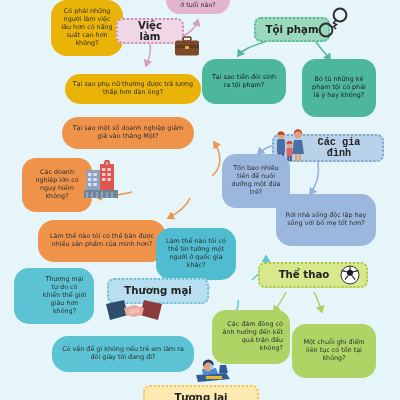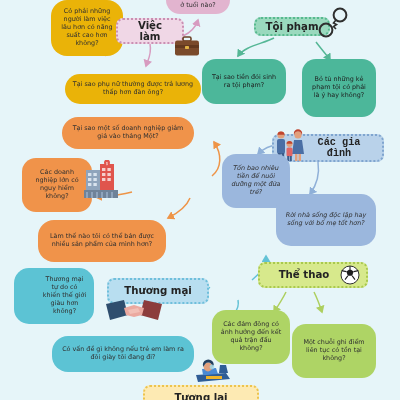--- a/index.html
+++ b/index.html
@@ -44,21 +44,21 @@
   }
 
   
   .pink       {background:#eab308;}
   .pink-soft  {background:#e2b4cf;}
   .pink-chip  {background:#f0d7e6;border-color:#c98fb3;}
   .green      {background:#4cb79a;color:#1e1e1e;}
   .green-chip {background:#9ad9be;border-color:#57b98f;}
   .orange     {background:#f0934a;}
   .orange-chip{background:#f5a25c;border-color:#e07a2c;}
-  .blue       {background:#9bb7dd;font-style:italic;}
+  .blue       {background:#9bb7dd;}
   .blue-chip  {background:#b9d2ea;border-color:#7fa5cf;font-family:Liberation Mono, monospace;}
   .teal       {background:#4fbcd0;}
   .teal2      {background:#5cc3d4;}
   .teal-chip  {background:#b8def0;border-color:#6fbfdb;}
   .lime       {background:#aed465;}
   .lime-chip  {background:#d7e98c;border-color:#a9c94e;}
   .yellow-chip{background:#fdeab3;border-color:#ecc44e;}
 
   .f9{font-size:6.4px;}
   .tbig{font-size:10.2px;}
@@ -131,21 +131,21 @@
     <rect x="11" y="3" width="8" height="4" rx="1.4" fill="none" stroke="#6a4026" stroke-width="1.6"></rect>
     <rect x="3" y="6.5" width="24" height="15" rx="2.2" fill="#7a4a2b"></rect>
     <rect x="3" y="11" width="24" height="3" fill="#63391f"></rect>
     <rect x="13" y="12" width="4" height="3" rx="0.7" fill="#e0b244"></rect>
   </svg>
 
   <div class="bubble pink f9" style="left:65px;top:74px;width:136px;height:30px;border-radius:15px;">
     <span>Tại sao phụ nữ thường được trả lương thấp hơn đàn ông?</span>
   </div>
 
-  <div class="topic green-chip" style="left:254px;top:17px;width:76px;height:19px;">
+  <div class="topic green-chip" style="left:254px;top:17px;width:76px;height:25px;">
     <div class="tlabel tbig">Tội phạm</div>
   </div>
 
   <svg style="position:absolute;left:316px;top:6px;" width="34" height="34" viewBox="0 0 34 34">
     <circle cx="24" cy="9" r="6.4" fill="none" stroke="#2f2f2f" stroke-width="2"></circle>
     <circle cx="10" cy="24" r="6.4" fill="none" stroke="#2f2f2f" stroke-width="2"></circle>
     <path d="M20,14 L17.5,17 L20.5,18.5 L17.5,20.5 L20,23" fill="none" stroke="#2f2f2f" stroke-width="1.6"></path>
   </svg>
 
   <div class="bubble green f9" style="left:202px;top:59px;width:84px;height:45px;border-radius:14px;">
@@ -224,20 +224,23 @@
   </svg>
 
   <div class="bubble blue f9" style="left:222px;top:154px;width:68px;height:54px;border-radius:14px;">
     <span>Tốn bao nhiêu tiền để nuôi dưỡng một đứa trẻ?</span>
   </div>
 
   <div class="bubble blue f9" style="left:276px;top:194px;width:100px;height:52px;border-radius:15px;">
     <span>Rời nhà sống độc lập hay sống với bố mẹ tốt hơn?</span>
   </div>
 
+  <div class="bubble teal f9" style="left:156px;top:228px;width:80px;height:52px;border-radius:15px;">
+    <span>Làm thế nào tôi có thể tin tưởng một người ở quốc gia khác?</span>
+  </div>
 
   <div class="bubble teal2 f9" style="left:14px;top:268px;width:80px;height:56px;border-radius:15px;padding-left:28px;">
     <span>Thương mại tự do có khiến thế giới giàu hơn không?</span>
   </div>
 
   <div class="topic teal-chip" style="left:107px;top:278px;width:102px;height:26px;">
     <div class="tlabel tbig">Thương mại</div>
   </div>
 
   <svg style="position:absolute;left:104px;top:298px;" width="60" height="26" viewBox="0 0 60 26">
@@ -254,21 +257,21 @@
   <div class="topic lime-chip" style="left:258px;top:262px;width:110px;height:26px;padding-right:26px;">
     <div class="tlabel tbig">Thể thao</div>
   </div>
 
   <svg style="position:absolute;left:340px;top:265px;" width="20" height="20" viewBox="0 0 20 20">
     <circle cx="10" cy="10" r="9" fill="#fff" stroke="#2f2f2f" stroke-width="1"></circle>
     <path d="M10,4 L13.6,6.6 L12.2,10.8 L7.8,10.8 L6.4,6.6 z" fill="#1e1e1e"></path>
     <path d="M10,1.2 L10,4 M13.6,6.6 L18.4,5.6 M12.2,10.8 L15,14.6 M7.8,10.8 L5,14.6 M6.4,6.6 L1.6,5.6" stroke="#1e1e1e" stroke-width="1.1" fill="none"></path>
   </svg>
 
-  <div class="bubble lime f9" style="left:212px;top:310px;width:78px;height:54px;border-radius:14px;">
+  <div class="bubble lime f9" style="left:212px;top:310px;width:78px;height:54px;border-radius:14px;text-align:right;">
     <span>Các đám đông có ảnh hưởng đến kết quả trận đấu không?</span>
   </div>
 
   <div class="bubble lime f9" style="left:292px;top:324px;width:84px;height:54px;border-radius:14px;">
     <span>Một chuỗi ghi điểm liên tục có tồn tại không?</span>
   </div>
 
   <svg style="position:absolute;left:186px;top:355px;" width="56" height="40" viewBox="0 0 56 40">
     <ellipse cx="30" cy="34" rx="14" ry="5" fill="#fdf6e3"></ellipse>
     <ellipse cx="18" cy="35" rx="8" ry="4" fill="#fdf6e3"></ellipse>

